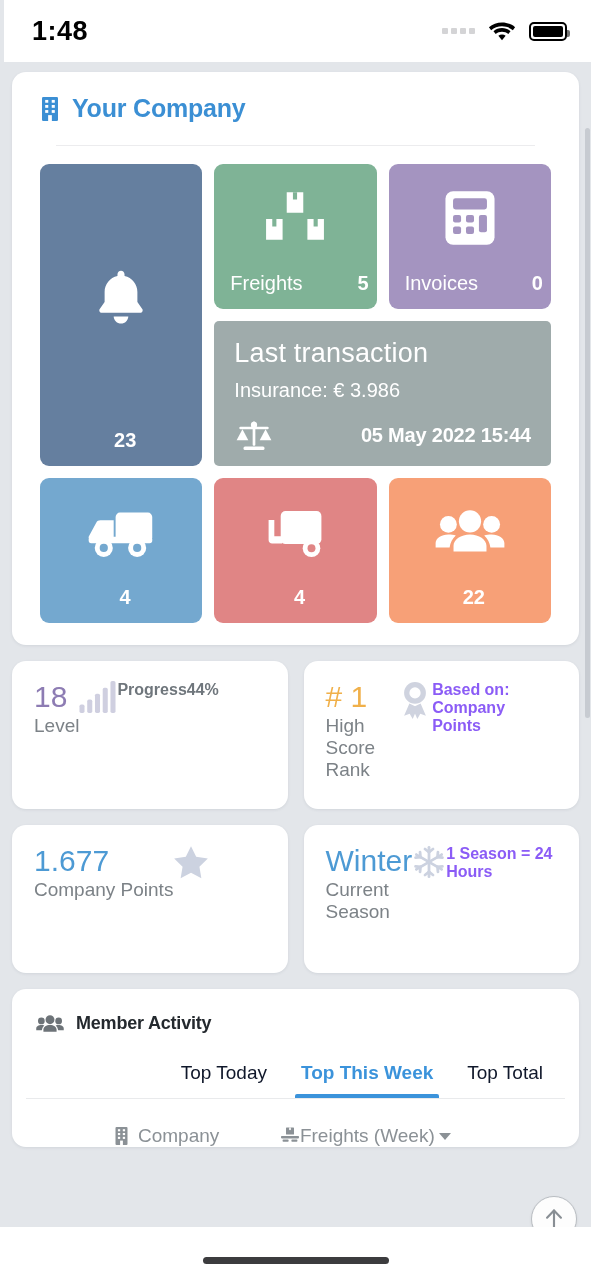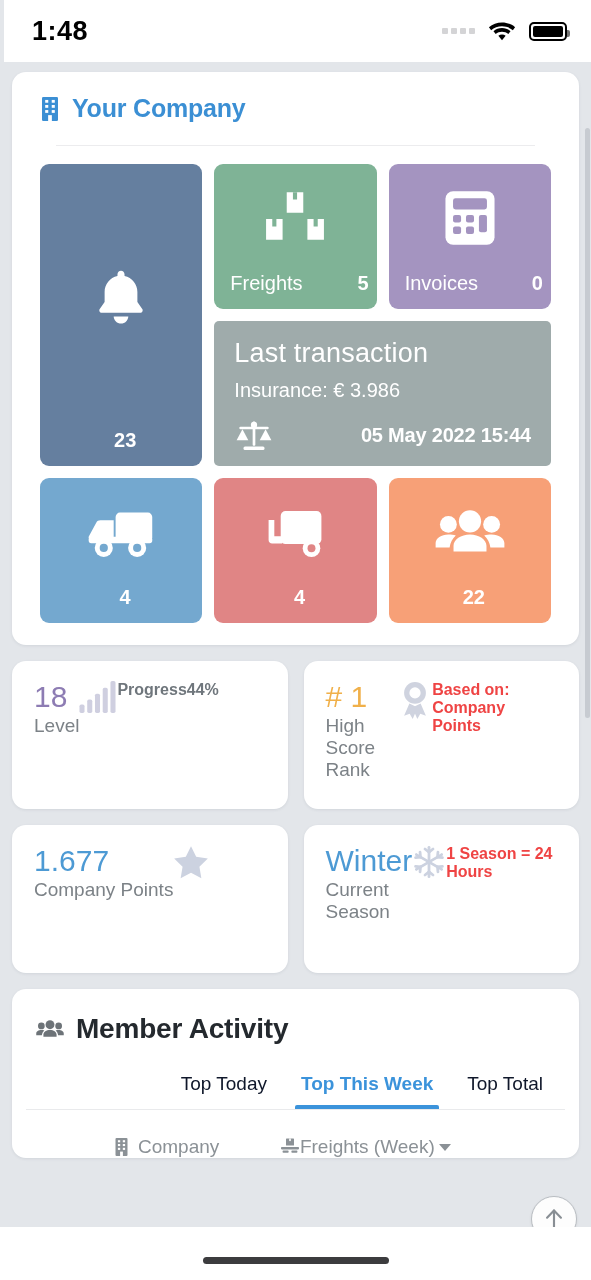--- a/index.html
+++ b/index.html
@@ -69,26 +69,26 @@
   .stat-top { display:flex; justify-content:space-between; align-items:flex-start; }
   .stat-big { font-size: 30px; font-weight: 400; line-height:1.05; }
   .stat-big.violet { color:#8d7cb3; }
   .stat-big.gold   { color:#f0b04a; }
   .stat-big.blue   { color:#4d9ad4; }
   .stat-label { font-size: 19px; color:#7c8287; margin-top: 2px; font-weight: 400; }
   .stat-bar { height: 5px; border-radius:3px; background:#eceef0; margin: 18px 0 12px 0; position:relative; }
   .stat-bar > i { position:absolute; left:0; top:0; height:100%; border-radius:3px; background:#7b6aa8; display:block; }
   .stat-foot { display:flex; justify-content:space-between; font-size:16px; color:#6f767c; font-weight:bold; }
   .stat-divider { height:4px; border-radius:3px; background:#f0f1f3; margin: 20px 0 12px 0; }
-  .stat-note { font-size:16px; color:#ef4444; font-weight:bold; }
+  .stat-note { font-size:16px; color:#8b5cf6; font-weight:bold; }
 
   
   .activity { padding: 24px 24px 0 24px; }
   .act-head { display:flex; align-items:center; gap:12px; margin-bottom: 28px; }
-  .act-title { font-size:28px; font-weight:bold; color:#24292e; letter-spacing:-.2px; }
+  .act-title { font-size:18px; font-weight:bold; color:#24292e; letter-spacing:-.2px; }
   .tabs { display:flex; justify-content:flex-end; gap: 34px; padding-right: 12px; }
   .tab { font-size:19px; color:#0f172a; padding-bottom: 14px; position:relative; white-space:nowrap; }
   .tab.active { color:#3b93db; font-weight:bold; }
   .tab.active::after { content:""; position:absolute; left:-6px; right:-6px; bottom:0; height:4px;
                        background:#3b93db; border-radius:2px 2px 0 0; }
   .tab-rule { height:1px; background:#e9eaec; margin: 0 -10px; }
   .col-head { display:flex; padding: 26px 0 0 0; font-size:19px; color:#8b9196; }
   .col-company { width: 47%; display:flex; align-items:center; gap:9px; padding-left: 78px; }
   .col-freights { display:flex; align-items:center; gap:0; }
   .caret { width:0; height:0; border-left:6px solid transparent; border-right:6px solid transparent;

